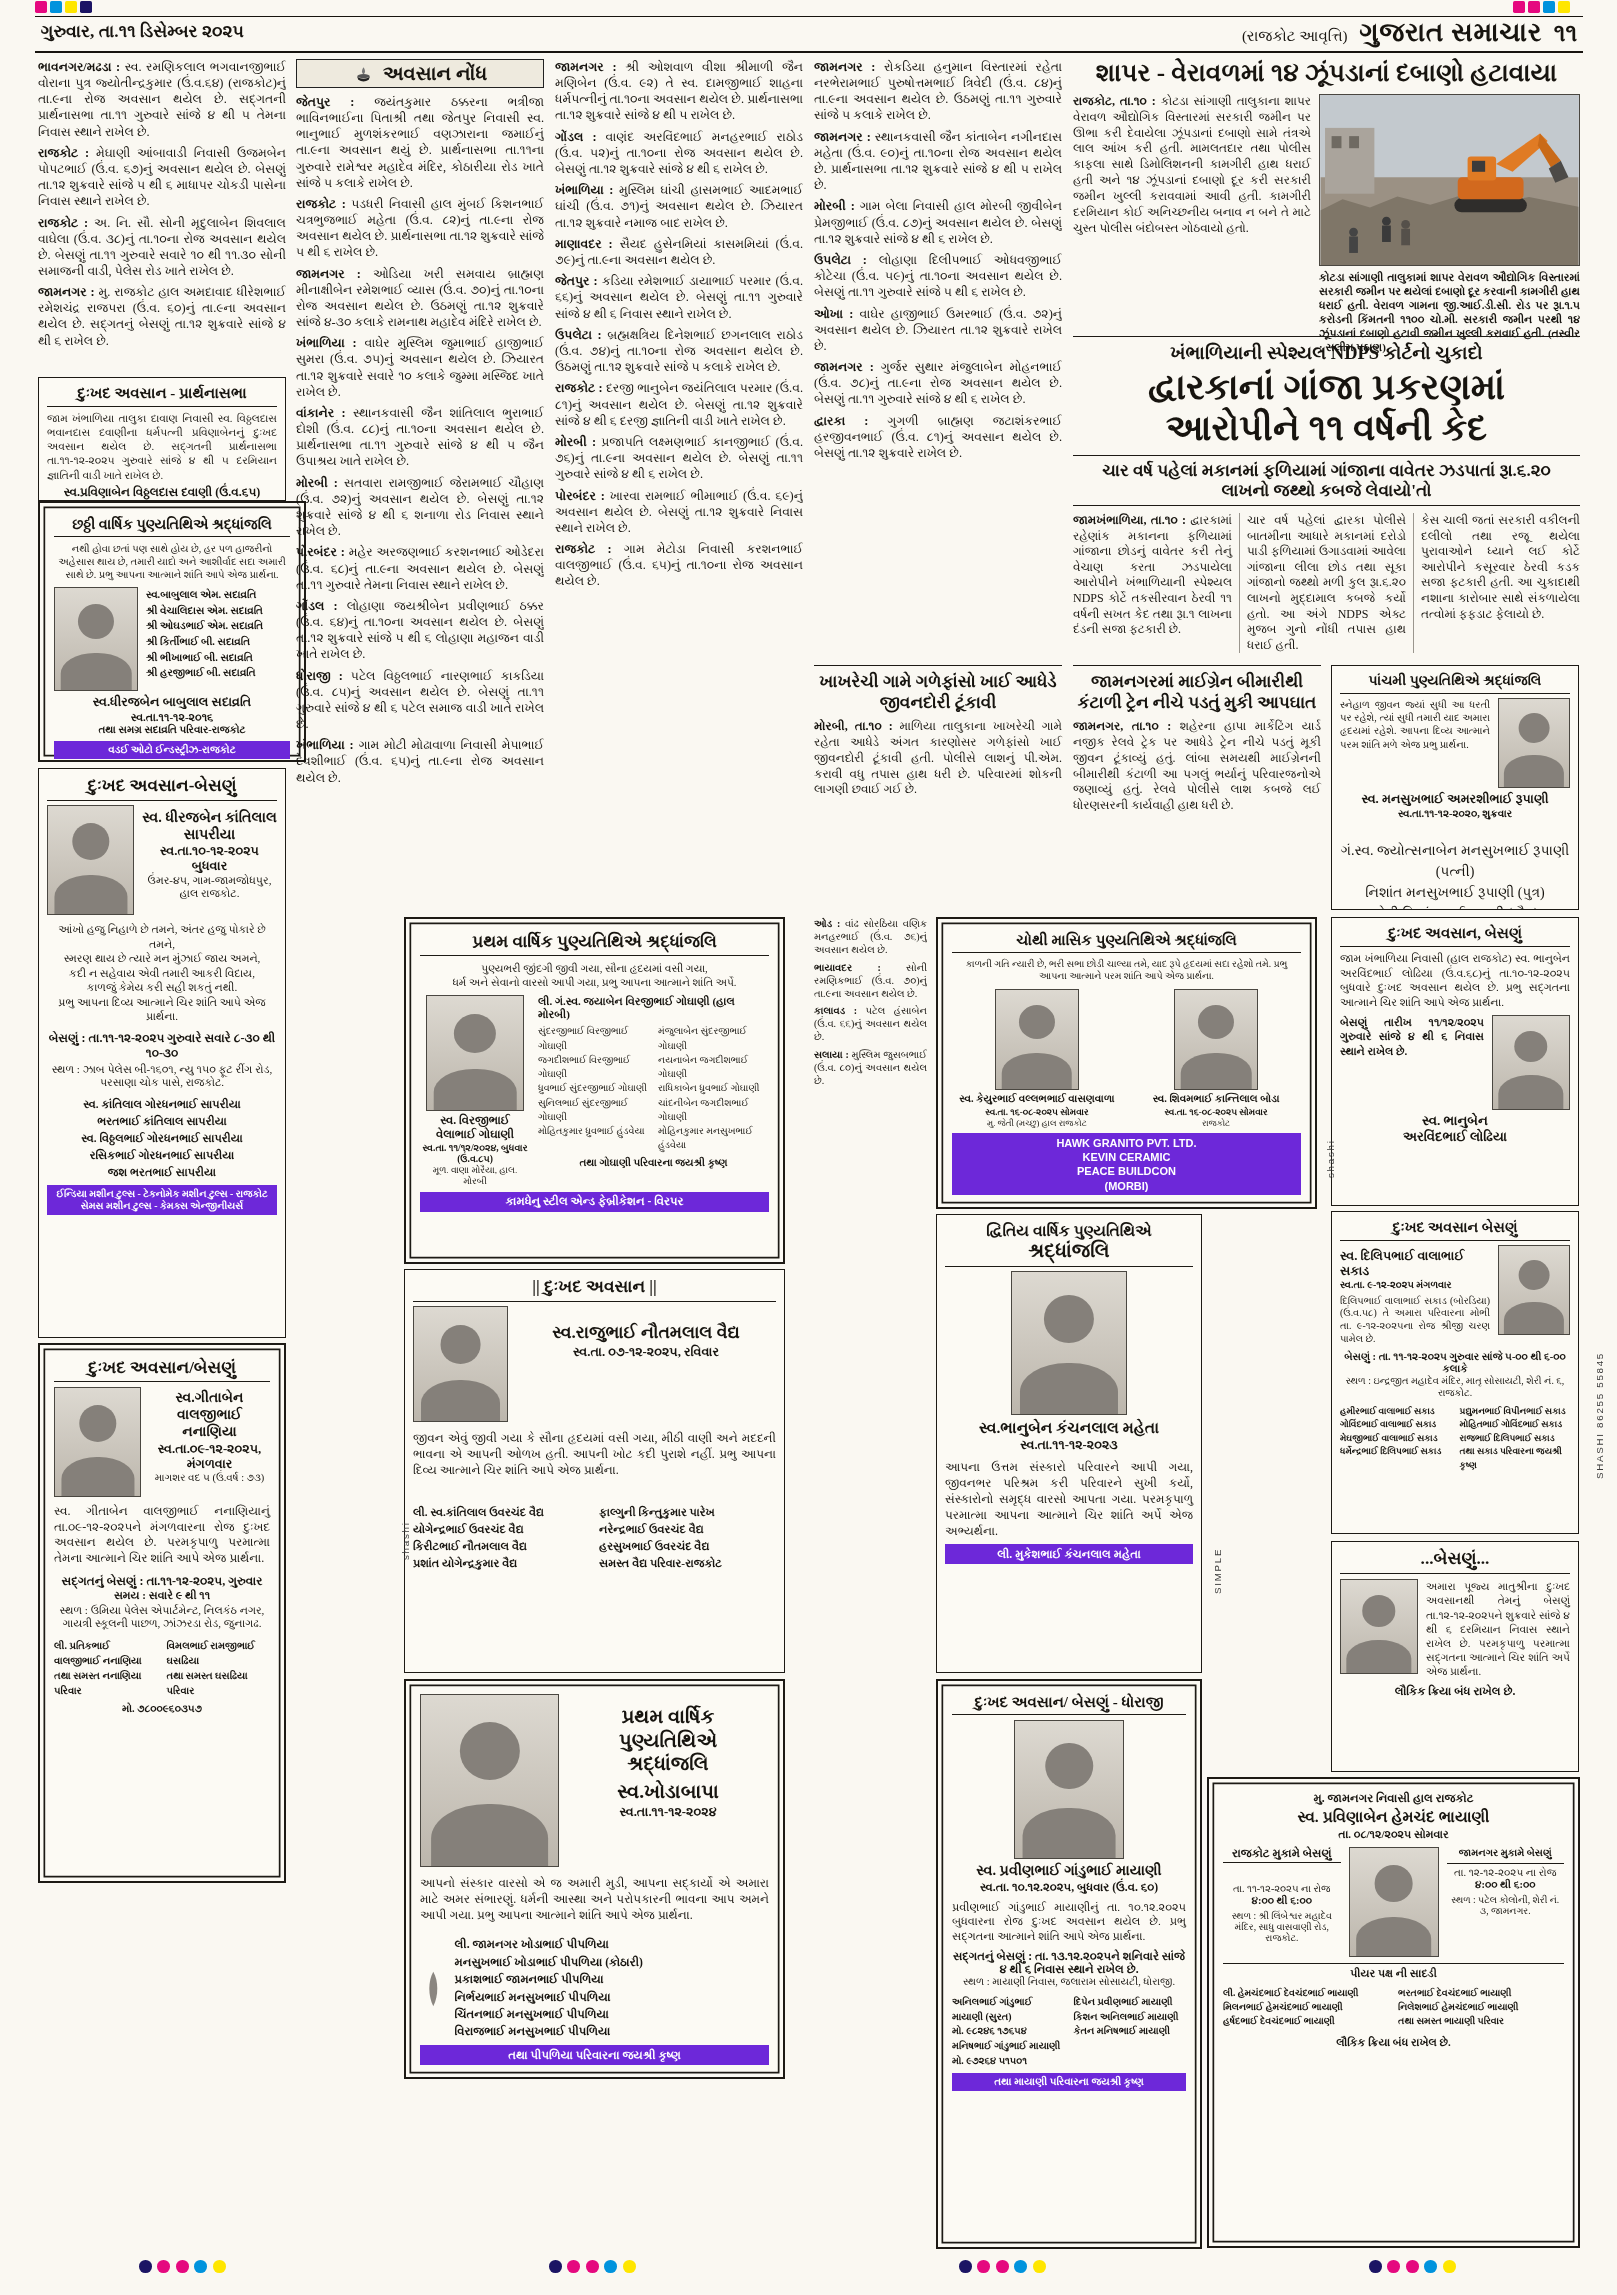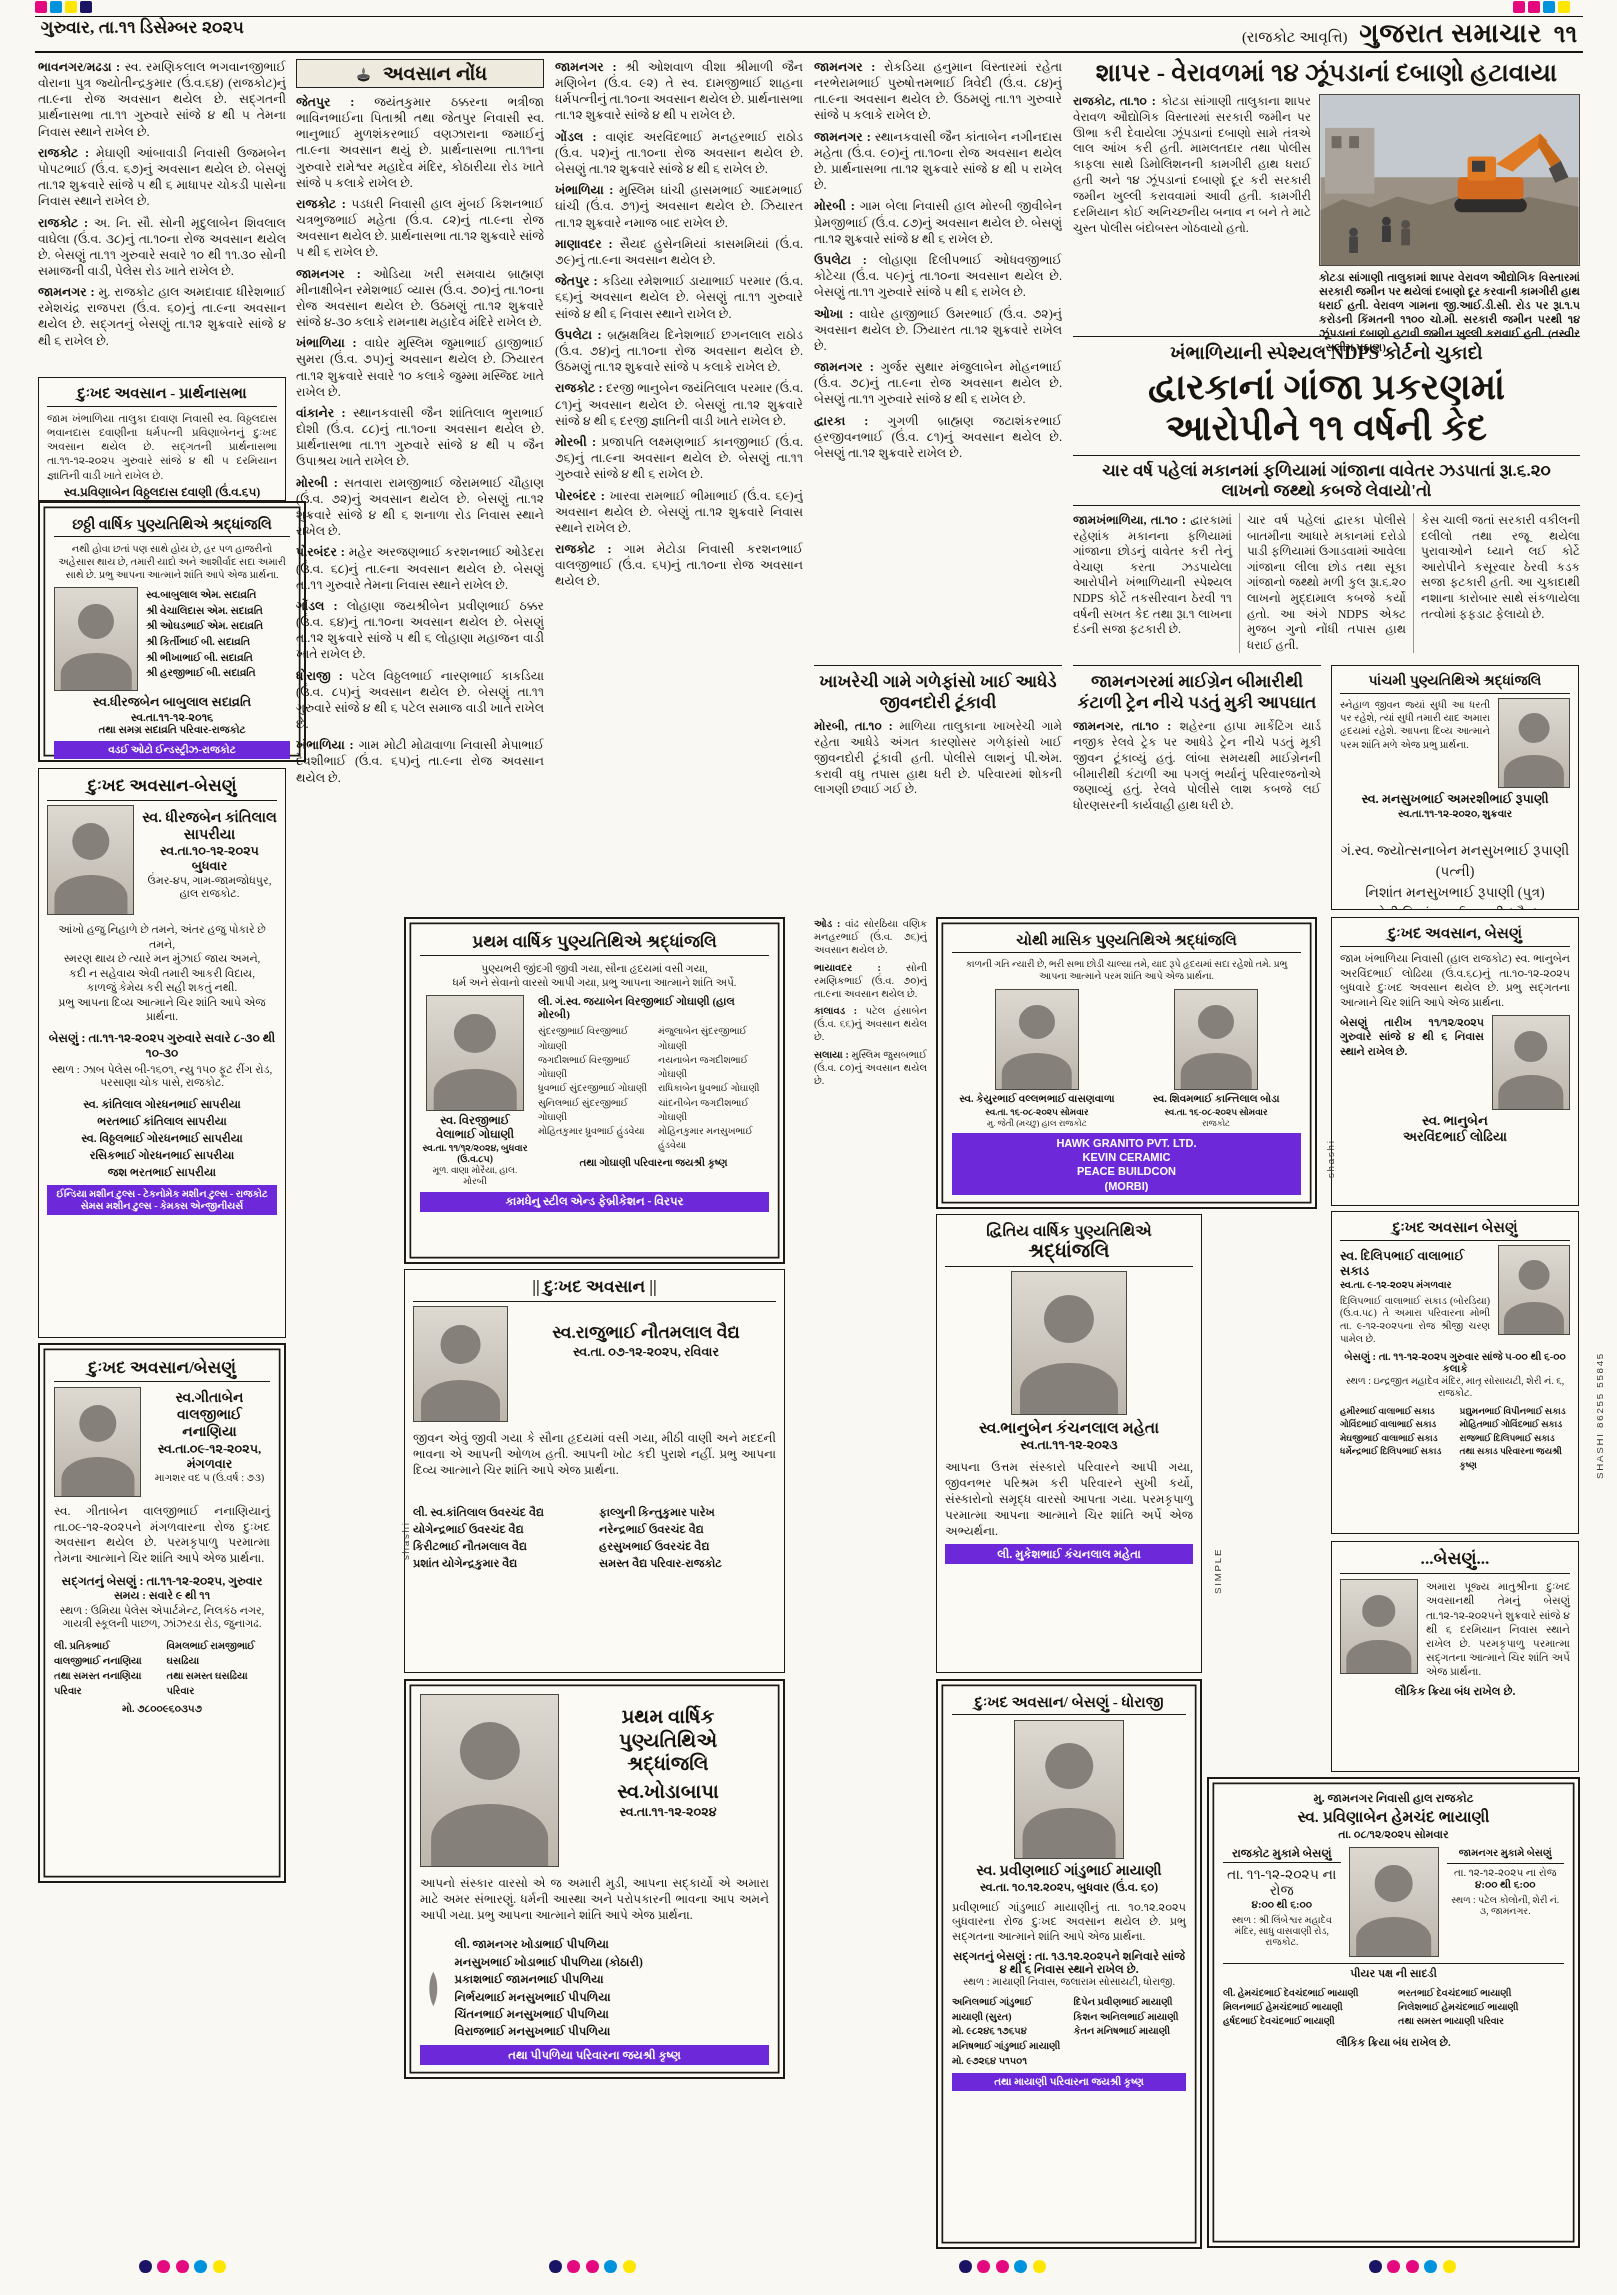--- a/index.html
+++ b/index.html
@@ -2,21 +2,21 @@
 <html style="font-size:9.2px"><head>
 <meta charset="utf-8">
 <style>
   * { box-sizing: border-box; margin: 0; padding: 0; }
   html,body { background:#777; }
   .page { position:relative; width:1617px; height:2295px; background:#faf8f2;
           font-family:"Liberation Serif","DejaVu Serif",serif; color:#17140f; overflow:hidden; }
   .abs { position:absolute; }
   
   .header { left:35px; top:16px; width:1548px; height:37px; border-top:1.2px solid #17140f;
-            border-bottom:2.9px double #17140f; display:flex; align-items:flex-start;
+            border-bottom:2.9px double #17140f; display:flex; align-items:center;
             justify-content:space-between; padding:1.2px 5.8px 4.6px; }
   .date { font-size:17.3px; font-weight:bold; }
   .hdr-right { display:flex; align-items:baseline; gap:11.6px; }
   .edition { font-size:15px; }
   .masthead { font-size:26.6px; font-weight:bold; letter-spacing:0.6px; }
   .pageno { font-size:24px; font-weight:bold; }
   
   .reg-dot { width:12.7px; height:12.7px; border-radius:50%; display:inline-block; margin-right:5.8px; background:#999; }
   .reg-sq  { width:11.6px; height:11.6px; border-radius:1.7px; display:inline-block; margin-right:3.5px; background:#999; }
   
@@ -469,21 +469,21 @@
     <p class="center bold" style="font-size:11.6px; margin-top:7px">લૌકિક ક્રિયા બંધ રાખેલ છે.</p>
   </section>
 
   <section class="abs box ornate" style="left:1207px; top:1777px; width:373px; height:471px">
     <p class="center bold" style="font-size:11.6px">મુ. જામનગર નિવાસી હાલ રાજકોટ</p>
     <p class="deceased" style="font-size:15.6px">સ્વ. પ્રવિણાબેન હેમચંદ ભાયાણી</p>
     <p class="sw-date" style="font-size:11px">તા. ૦૮/૧૨/૨૦૨૫ સોમવાર</p>
     <div class="row" style="margin-top:5.8px; align-items:flex-start">
       <div style="flex:1" class="center">
         <p class="bold" style="font-size:11.6px; border-bottom:1.2px solid #1d1a15; padding-bottom:2.3px">રાજકોટ મુકામે બેસણું</p>
-        <p style="font-size:14px; margin-top:4px">તા. ૧૧-૧૨-૨૦૨૫ ના રોજ</p>
+        <p style="font-size:10px; margin-top:20px">તા. ૧૧-૧૨-૨૦૨૫ ના રોજ</p>
         <p class="bold" style="font-size:10.4px">૪:૦૦ થી ૬:૦૦</p>
         <p style="font-size:9.5px; margin-top:3.5px">સ્થળ : શ્રી લિંબેશ્વર મહાદેવ મંદિર, સાધુ વાસવાણી રોડ, રાજકોટ.</p>
       </div>
       <div class="portrait" style="width:90px; height:110px"></div>
       <div style="flex:1" class="center">
         <p class="bold" style="font-size:10px; border-bottom:1.2px solid #1d1a15; padding-bottom:4px">જામનગર મુકામે બેસણું</p>
         <p style="font-size:10.4px; margin-top:3.5px">તા. ૧૨-૧૨-૨૦૨૫ ના રોજ</p>
         <p class="bold" style="font-size:10.4px">૪:૦૦ થી ૬:૦૦</p>
         <p style="font-size:9.5px; margin-top:3.5px">સ્થળ : પટેલ કોલોની, શેરી નં. ૩, જામનગર.</p>
       </div>

